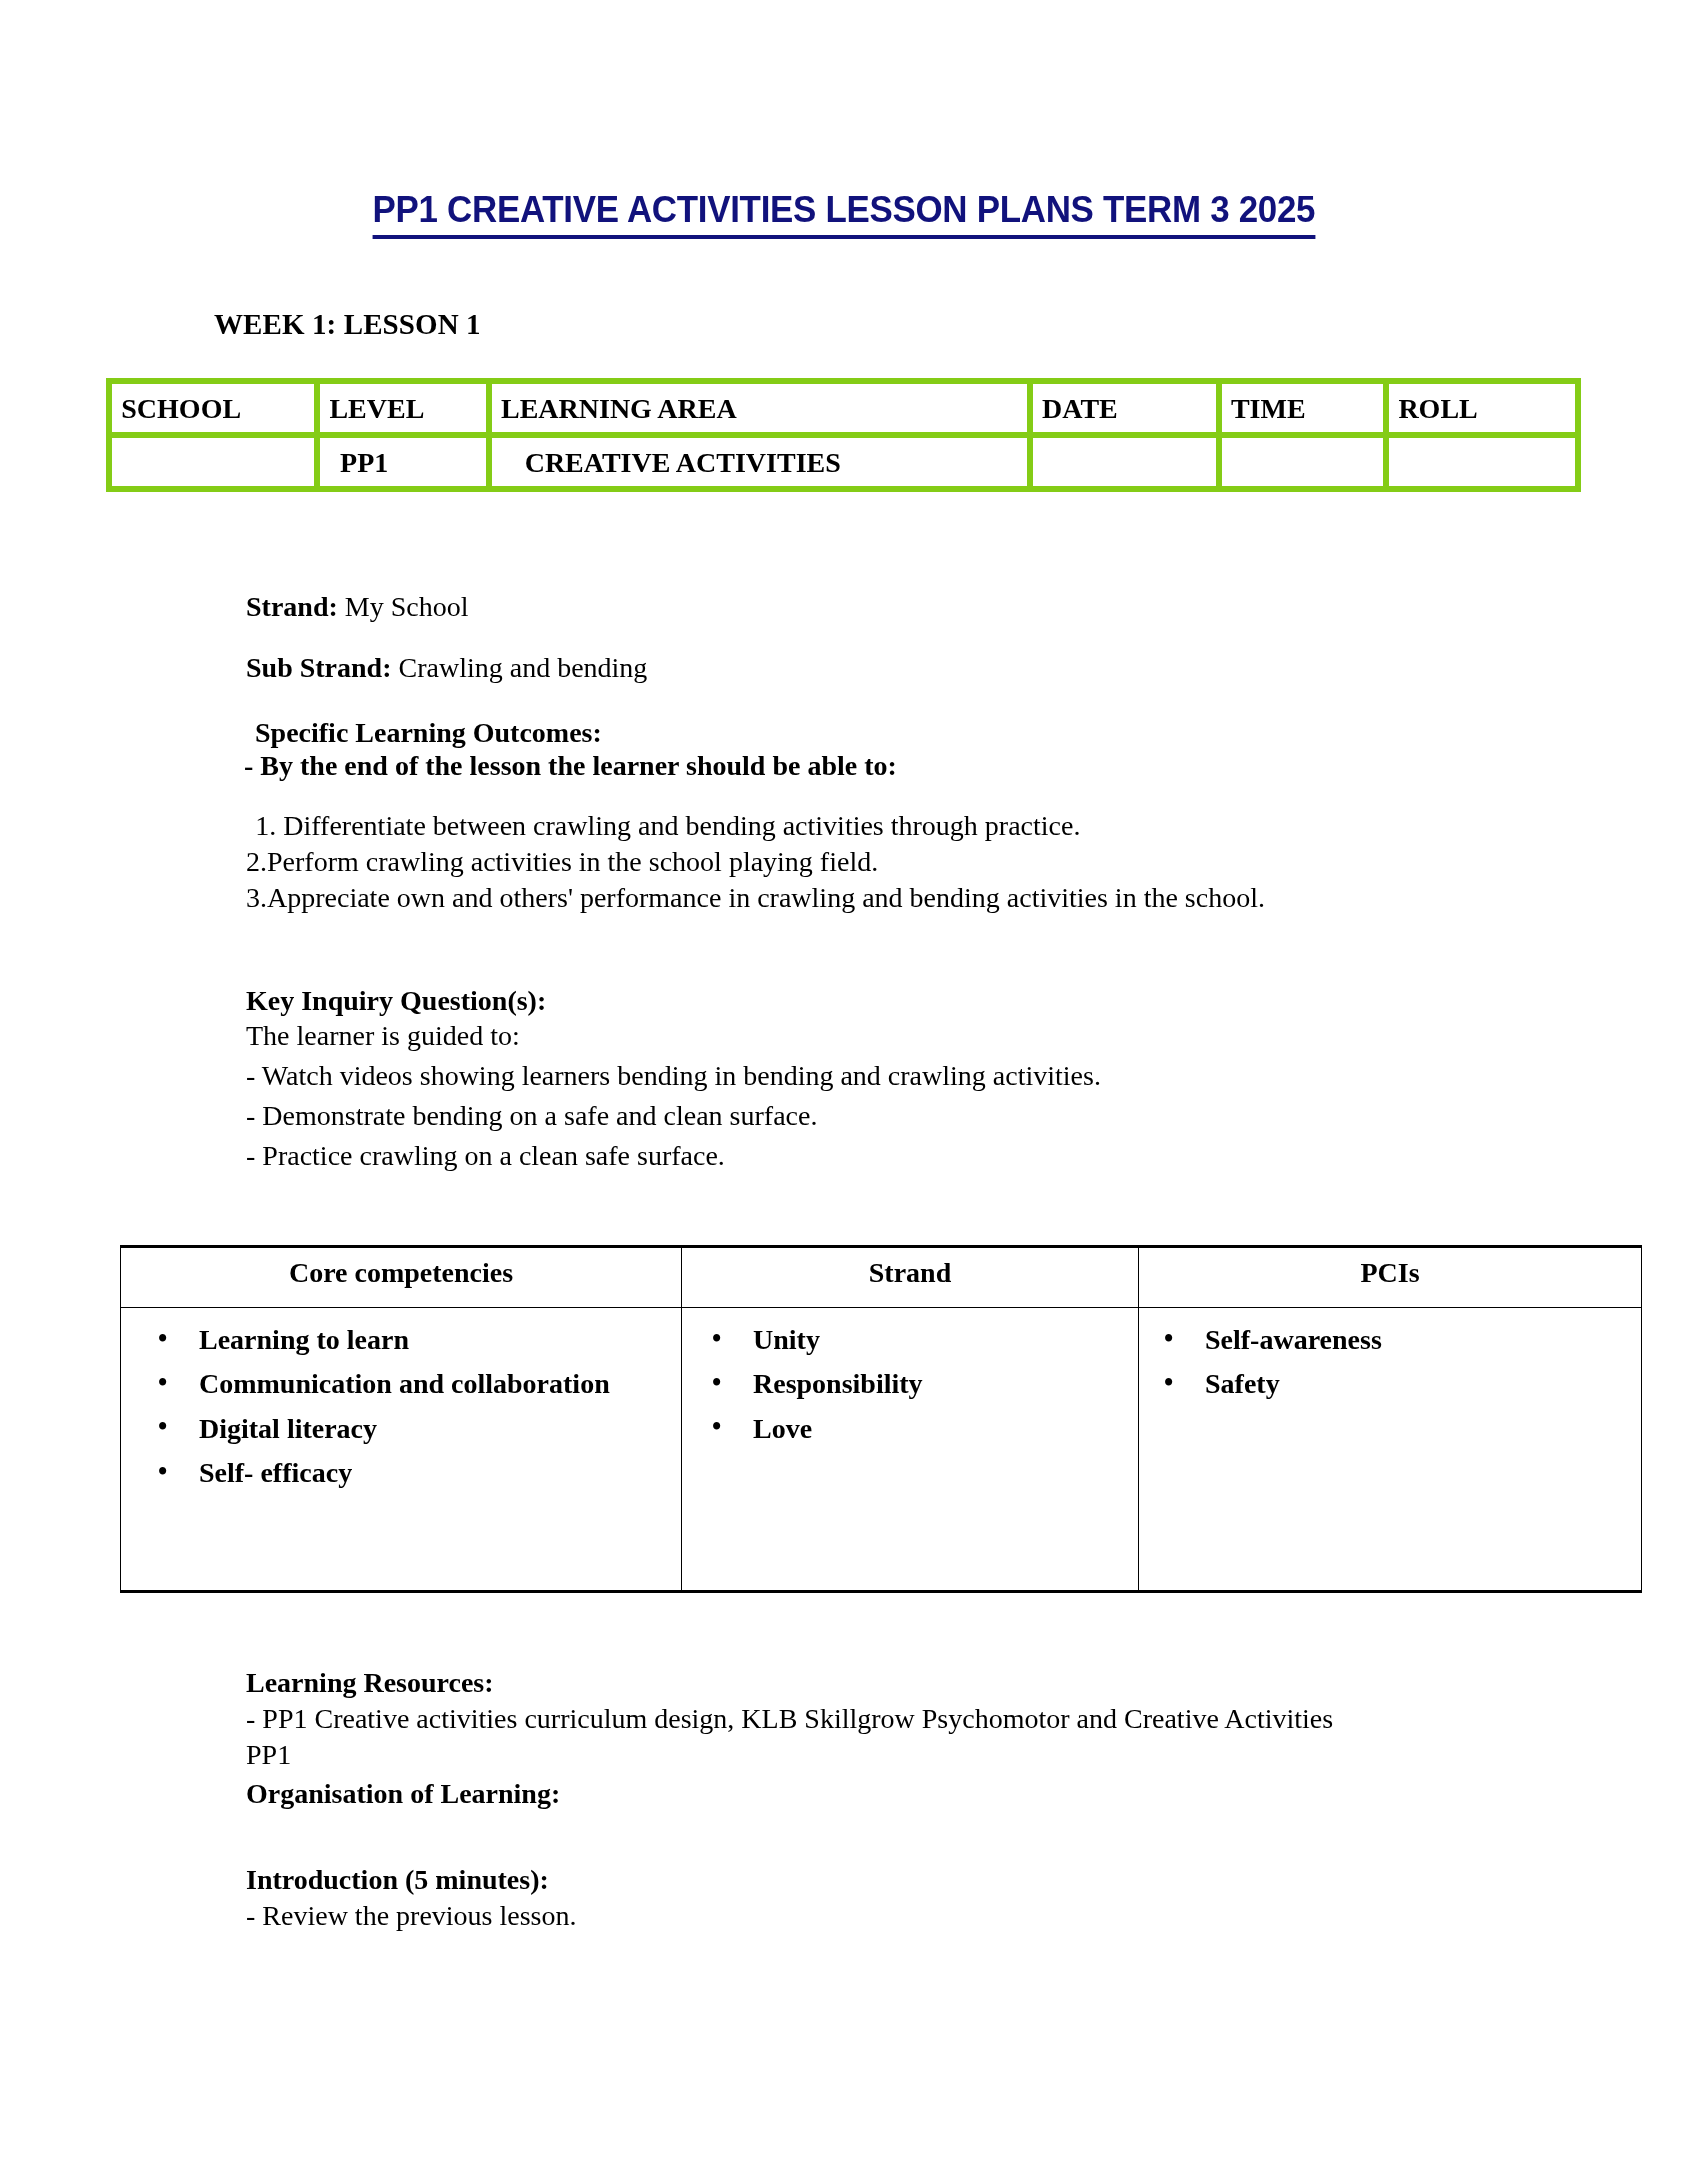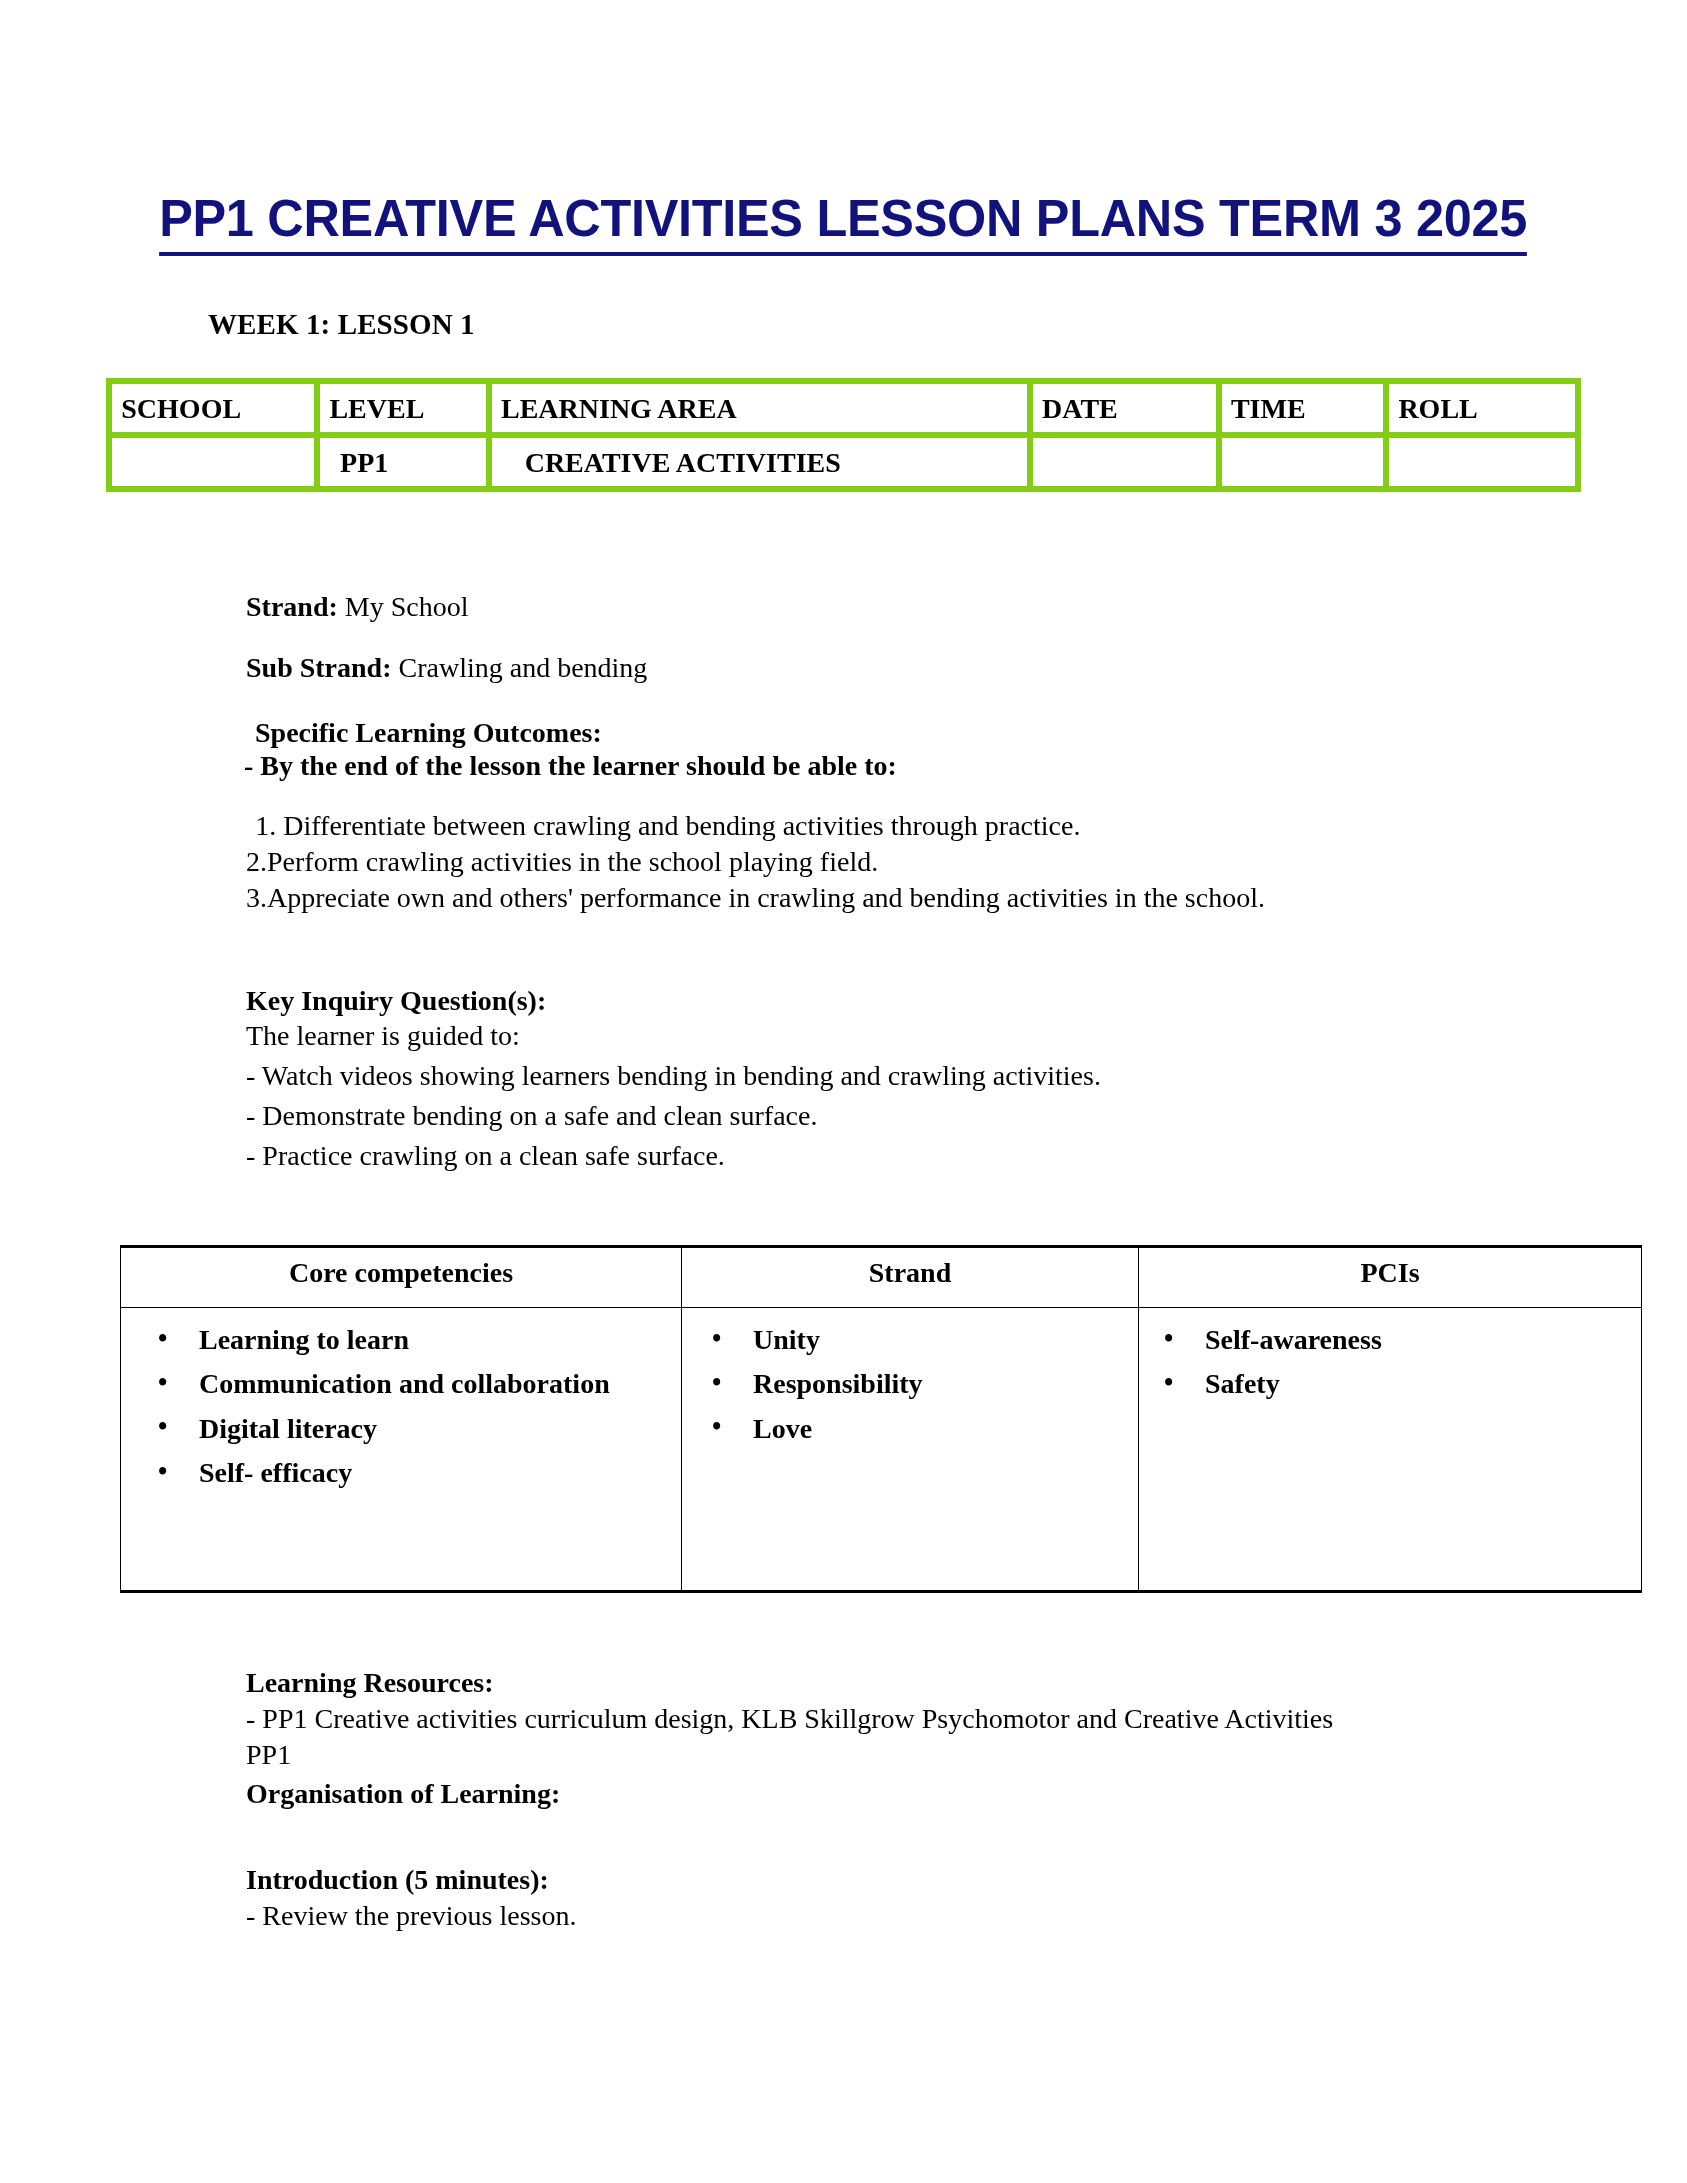--- a/index.html
+++ b/index.html
@@ -26,38 +26,38 @@
 
   
   .doc-title {
     position: absolute;
     left: 0;
     top: 191px;
     width: 1687px;
     text-align: center;
     font-family: "Liberation Sans", "DejaVu Sans", sans-serif;
     font-weight: bold;
-    font-size: 52px;
+    font-size: 36px;
     line-height: 1.05;
     letter-spacing: -0.3px;
     color: #11127c;
     white-space: nowrap;
   }
   .doc-title .u {
     border-bottom: 4.6px solid #11127c;
     padding-bottom: 6px;
     display: inline-block;
     transform: scaleX(0.97);
     transform-origin: center;
   }
 
   
   .week-heading {
     position: absolute;
-    left: 208px;
+    left: 214px;
     top: 308px;
     font-size: 29px;
     font-weight: bold;
     letter-spacing: 0.1px;
     white-space: nowrap;
   }
 
   
   .lesson-table {
     position: absolute;

